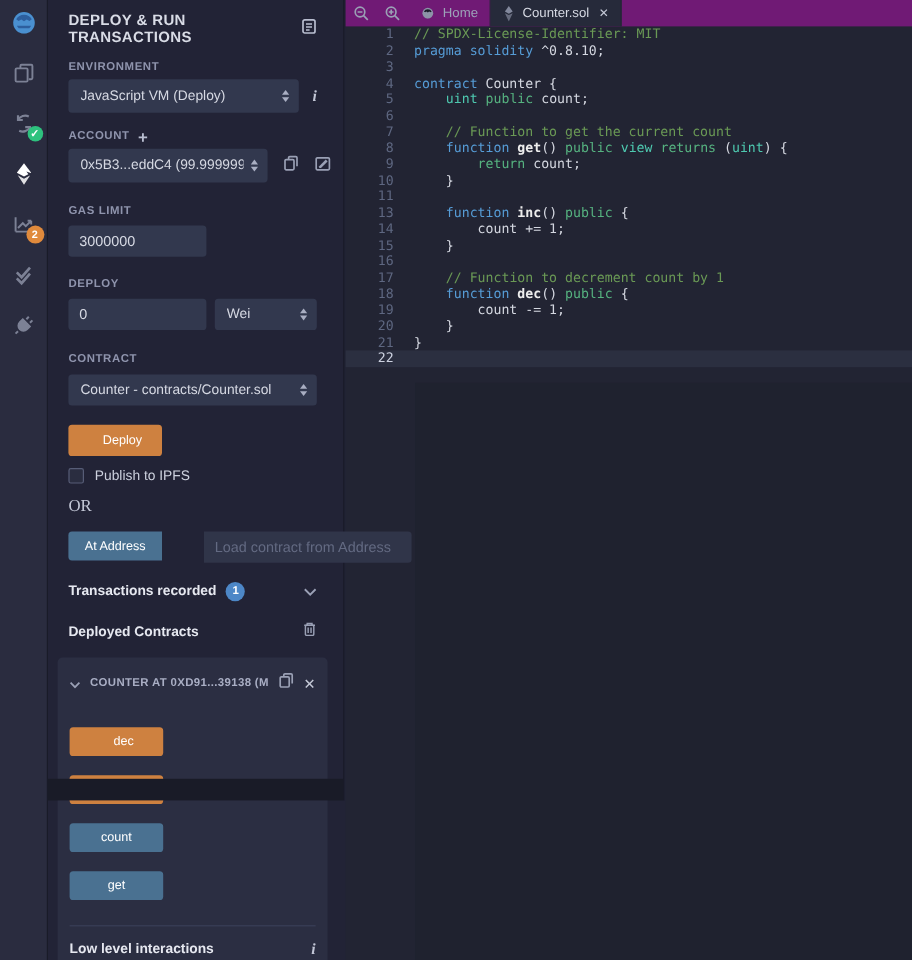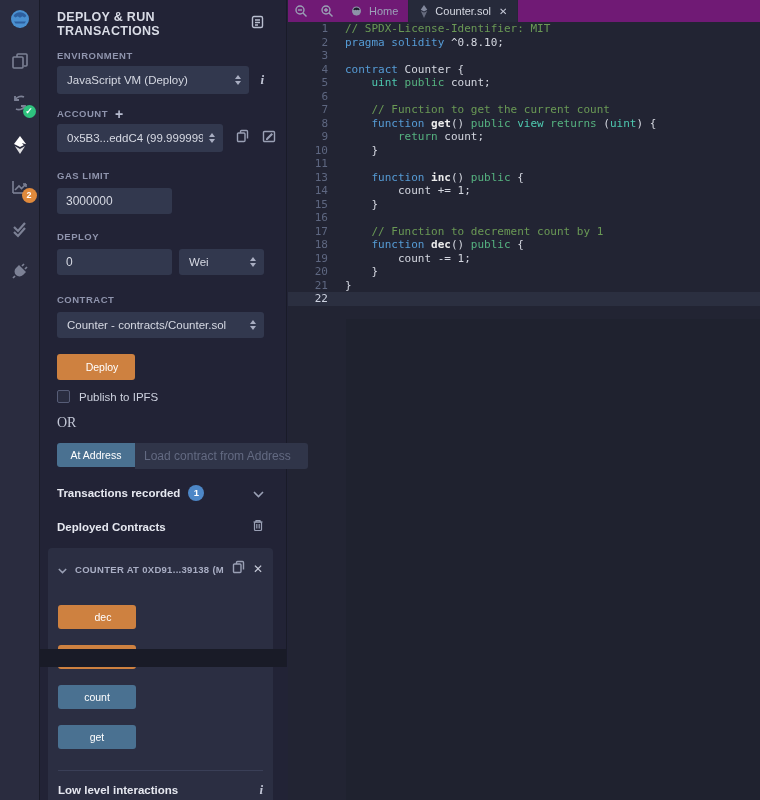--- a/index.html
+++ b/index.html
@@ -44,21 +44,21 @@
   .contract-select { height:26px; margin-top:5px; width:100%; }
 
   .btn { border:none; border-radius:3px; font-size:10.5px; color:#fff; cursor:pointer; font-family:"Liberation Sans",sans-serif; }
   .btn.warning { background:#ce8140;padding-left:12px; }
   .btn.info { background:#4a7191; }
   .deploy-btn { width:78px; height:26px; margin-top:16px; display:block; }
   .ipfs-row { margin-top:10px; display:flex; align-items:center; gap:9px; }
   .checkbox { width:13px; height:13px; border:1px solid #575d77; border-radius:2px; background:#2a2d40; cursor:pointer; }
   .ipfs-label { font-size:11.5px; color:#cdd1de; }
   .or { text-align:left; margin-top:12px; font-size:14px; color:#c3c7d6;font-family:Liberation Serif, serif; }
-  .ataddr-row { margin-top:12px; display:flex; height:24px; }
+  .ataddr-row { margin-top:12px; display:flex; height:24px;gap:35px; }
   .ataddr-btn { width:78px; height:24px; border-radius:3px 0 0 3px; flex:none; font-size:10.5px; }
   .ataddr-input { flex:1; height:24px; border-radius:0 3px 3px 0; background:#303549; font-size:12px; }
   .ataddr-input::placeholder { color:#636a82; }
 
   .section-row { margin-top:17px; display:flex; align-items:center; justify-content:space-between; }
   .section-title { font-size:11.5px; font-weight:700; color:#e6e8f0; display:flex; align-items:center; gap:8px; }
   .count-badge { width:16px; height:16px; border-radius:50%; background:#4d87c7; color:#fff; font-size:9.5px; font-weight:700; line-height:16px; text-align:center; }
 
   .contract-card { margin:12px -9px 0 -9px; background:#2b2e42; border-radius:4px; padding:12px 10px 14px 10px; height:296px; position:relative; }
   .card-head { display:flex; align-items:center; gap:8px; }

